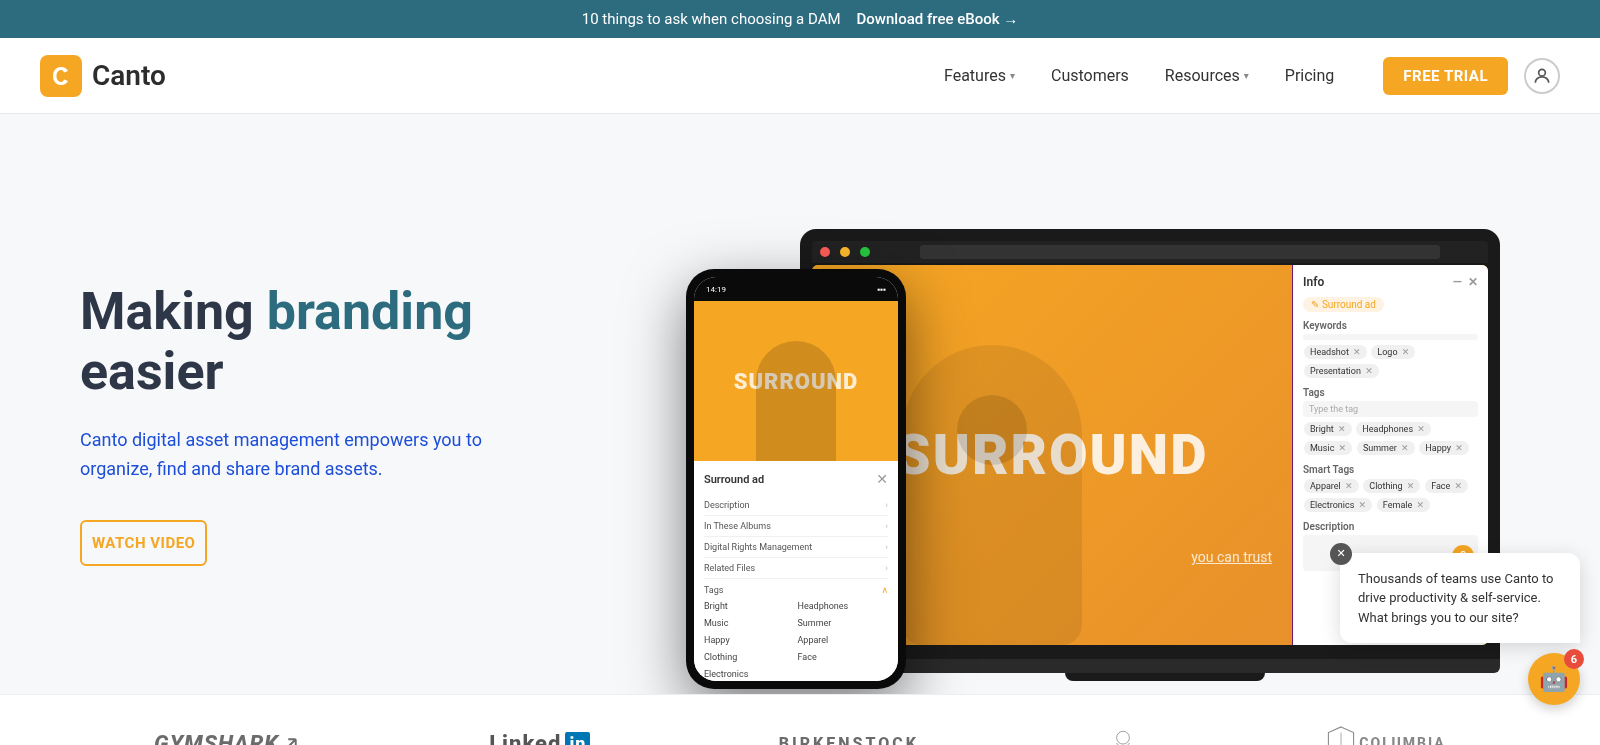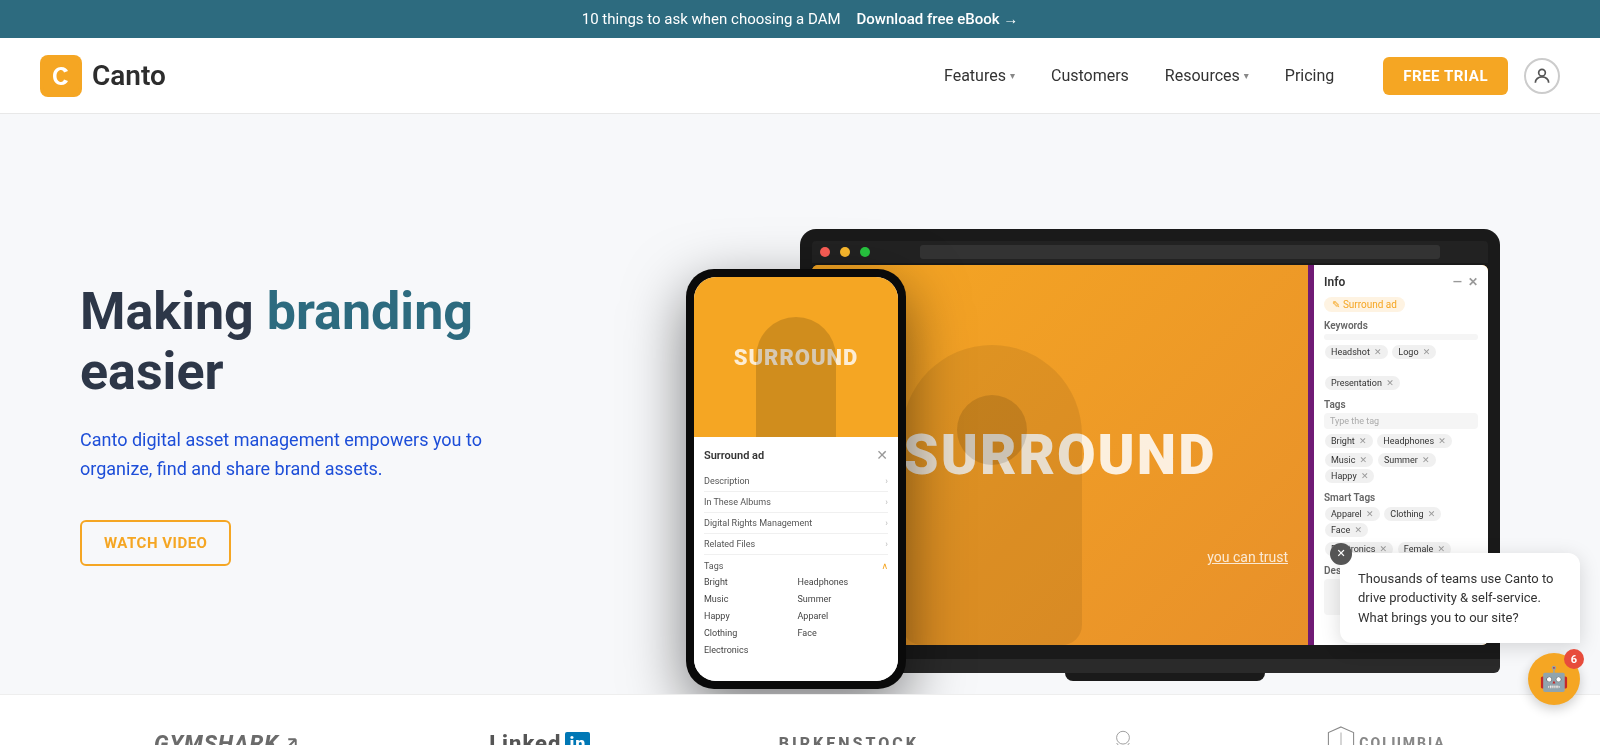--- a/index.html
+++ b/index.html
@@ -152,21 +152,21 @@
       font-weight: 700;
       text-decoration: none;
       letter-spacing: 0.5px;
       text-transform: uppercase;
       border: none;
       cursor: pointer;
     }
     .btn-outline {
       background: transparent;
       color: #f5a623;
-      padding: 12px 22px;
+      padding: 12px 10px;
       border-radius: 6px;
       font-size: 15px;
       font-weight: 700;
       text-decoration: none;
       letter-spacing: 0.5px;
       text-transform: uppercase;
       border: 2px solid #f5a623;
       cursor: pointer;
     }
 
@@ -218,23 +218,23 @@
       transform: translate(-50%, -50%);
       color: white;
       font-size: 56px;
       font-weight: 900;
       letter-spacing: 2px;
       white-space: nowrap;
       opacity: 0.85;
     }
     
     .laptop-info-panel {
-      width: 180px;
+      width: 196px;
       background: white;
-      border-left: 6px solid #701a75;
+      border-left: 1px solid #701a75;
       font-size: 11px;
       padding: 10px;
       overflow: hidden;
     }
     .info-panel-header {
       display: flex;
       justify-content: space-between;
       align-items: center;
       margin-bottom: 8px;
       font-size: 12px;
@@ -549,20 +549,24 @@
     <div class="hero-buttons">
       <a class="btn-outline" href="#">WATCH VIDEO</a>
     </div>
   </div>
 
   <div class="hero-visual">
 
     <div class="phone" style="left: 30px; bottom: 0;">
       <div class="phone-body">
         <div class="phone-screen">
+          <div class="phone-top-bar">
+            <span>14:19</span>
+            <span>▪▪▪</span>
+          </div>
           <div class="phone-image-area">
             <div class="phone-image-text">SURROUND</div>
 
             <div style="position:absolute;bottom:0;left:50%;transform:translateX(-50%);width:80px;height:120px;background:rgba(0,0,0,0.15);border-radius:40px 40px 0 0;"></div>
           </div>
           <div class="phone-content">
             <div class="phone-content-header">
               <span class="phone-title">Surround ad</span>
               <span class="phone-close">✕</span>
             </div>
@@ -638,21 +642,21 @@
               <span>✎</span>
               <span>Surround ad</span>
             </div>
             <div class="info-panel-section">
               <div class="info-label">Keywords</div>
               <div style="background:#f5f5f5;border-radius:4px;padding:3px 6px;margin-bottom:4px;font-size:9px;color:#aaa;"></div>
               <div>
                 <span class="tag-chip">Headshot <span class="tag-x">✕</span></span>
                 <span class="tag-chip">Logo <span class="tag-x">✕</span></span>
               </div>
-              <div style="margin-top:15px;text-decoration:underline;">
+              <div style="margin-top:3px;text-decoration:underline;">
                 <span class="tag-chip">Presentation <span class="tag-x">✕</span></span>
               </div>
             </div>
             <div class="info-panel-section">
               <div class="info-label">Tags</div>
               <div style="background:#f5f5f5;border-radius:4px;padding:3px 6px;margin-bottom:4px;font-size:9px;color:#aaa;">Type the tag</div>
               <div>
                 <span class="tag-chip">Bright <span class="tag-x">✕</span></span>
                 <span class="tag-chip">Headphones <span class="tag-x">✕</span></span>
               </div>

